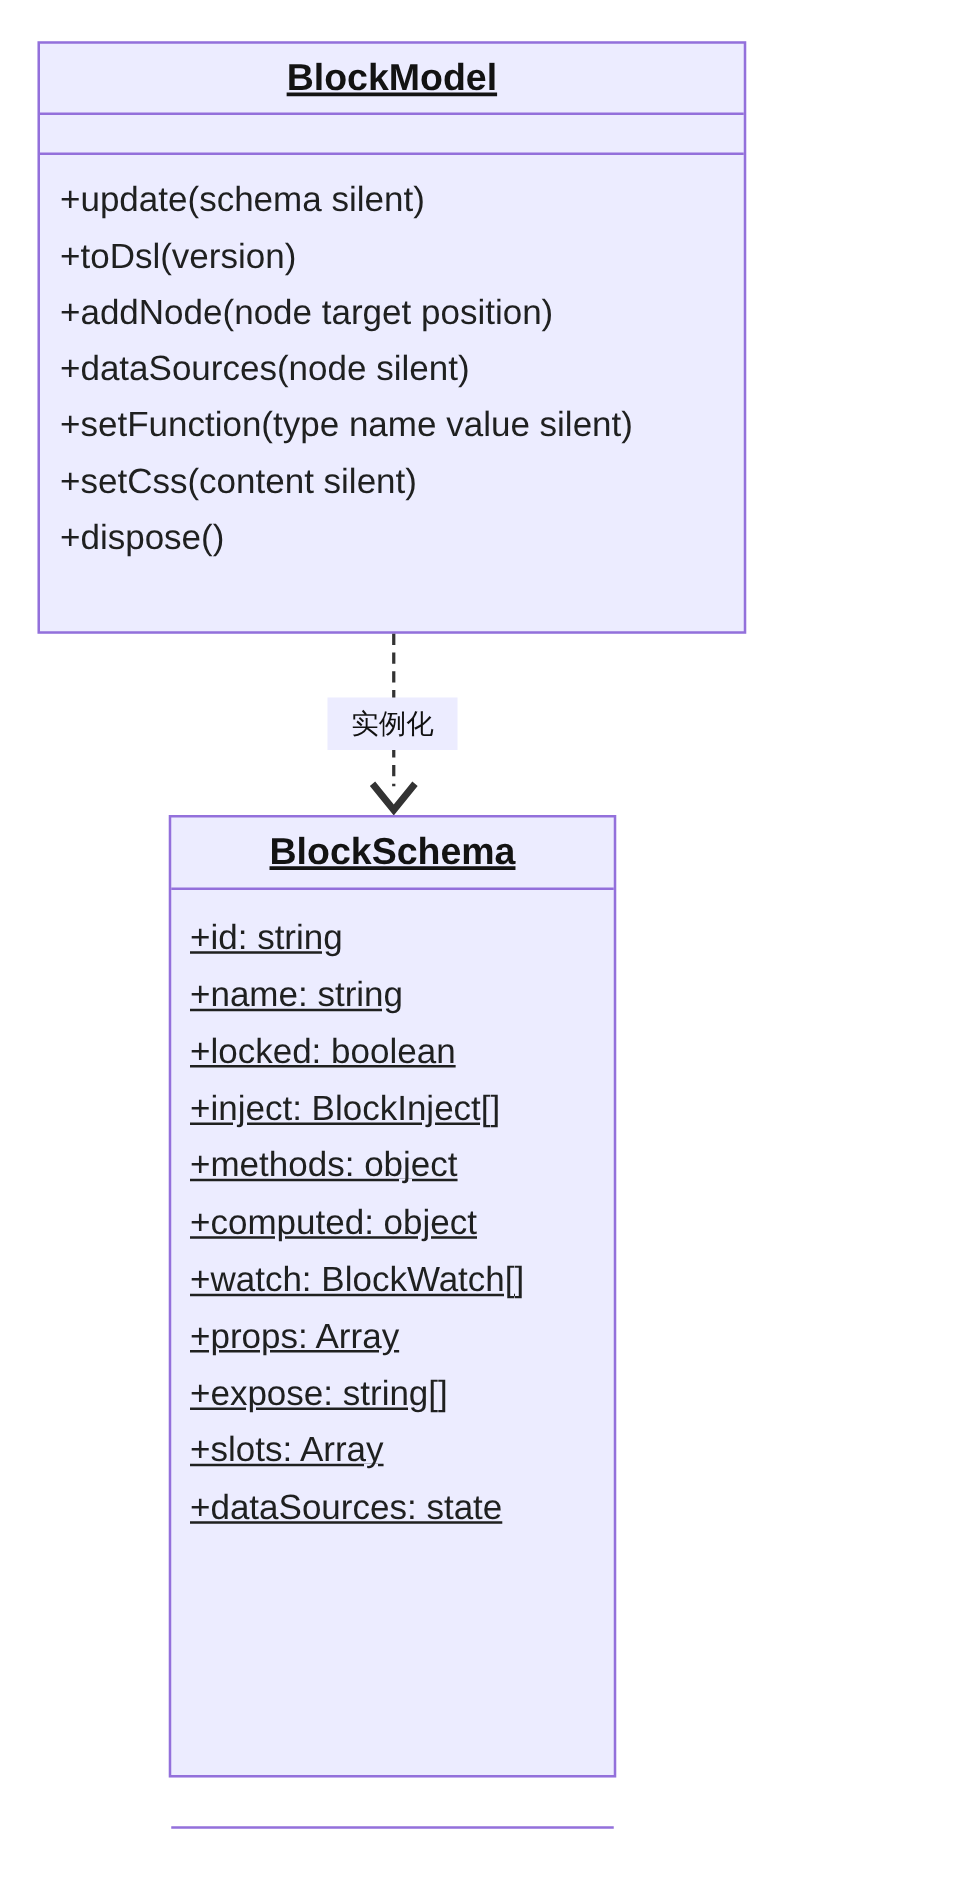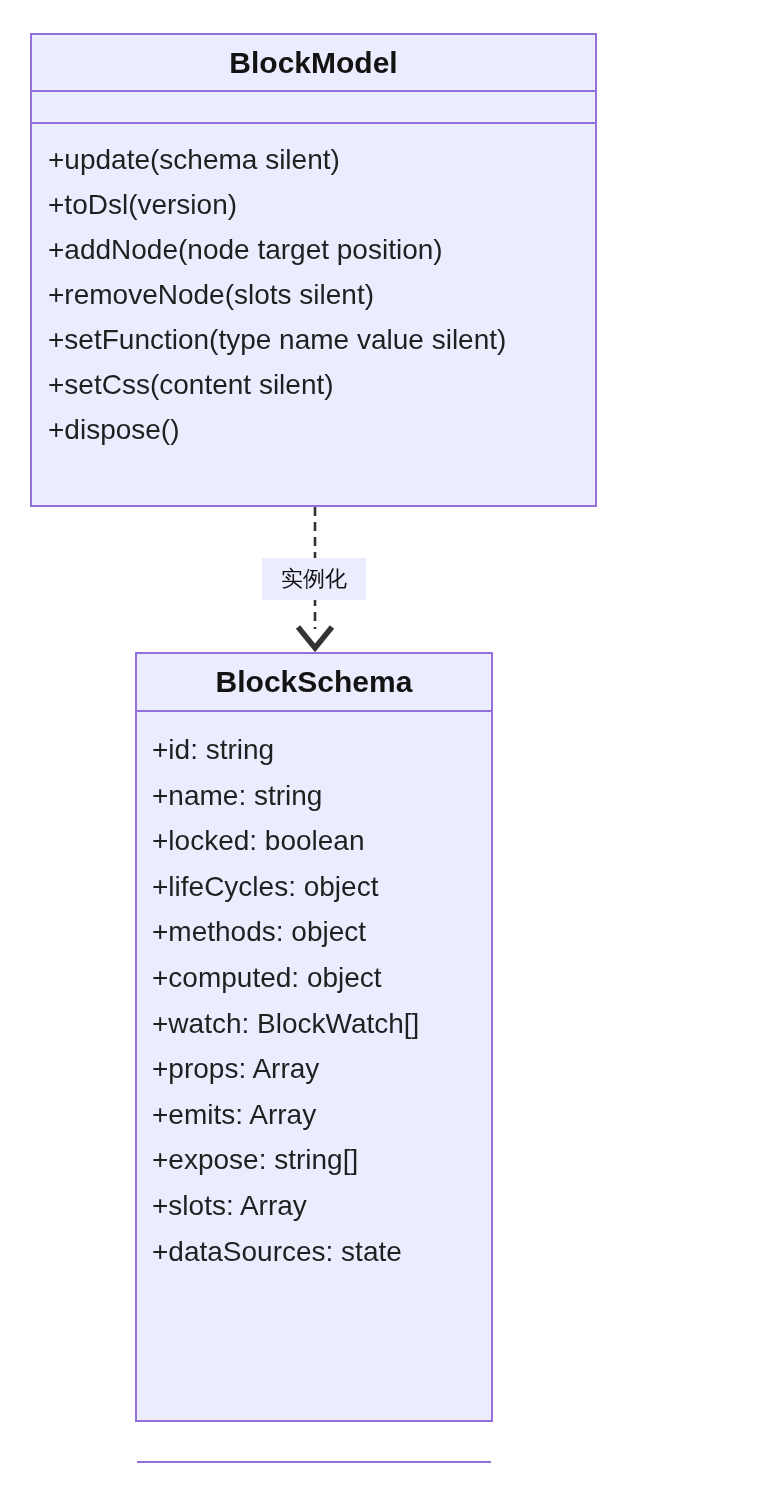--- a/index.html
+++ b/index.html
@@ -40,37 +40,39 @@
   }
   .class-title {
     flex: 0 0 auto;
     display: flex;
     align-items: center;
     justify-content: center;
     border-bottom: 2px solid var(--node-border);
     font-weight: bold;
     font-size: 30px;
     color: #131313;
+    text-decoration: underline;
   }
   .block-model .class-title { height: 57px; }
   .block-schema .class-title { height: 58px; }
   .section {
     flex: 0 0 auto;
     border-bottom: 2px solid var(--node-border);
   }
   .block-model .attrs-section { height: 32px; }
   .block-model .methods-section {
     height: 391px;
     border-bottom: none;
     padding: 13px 6px 0 16px;
     border-radius: 15px;
   }
   .block-schema .attrs-section {
     height: 751px;
     padding: 15px 16px 0 15px;
+    text-decoration: underline;
   }
   .block-schema .methods-section {
     flex: 1 1 auto;
     border-bottom: none;
   }
   .member-line {
     font-size: 28px;
     line-height: 45px;
     white-space: nowrap;
     color: var(--member-text);
@@ -99,46 +101,45 @@
 
 <div class="diagram-canvas">
 
   <div class="class-node block-model">
     <div class="class-title">BlockModel</div>
     <div class="section attrs-section"></div>
     <div class="section methods-section">
         <div class="member-line">+update(schema silent)</div>
         <div class="member-line">+toDsl(version)</div>
         <div class="member-line">+addNode(node target position)</div>
-        <div class="member-line">+removeNode(slots silent)</div>
+        <div class="member-line">+dataSources(node silent)</div>
         <div class="member-line">+setFunction(type name value silent)</div>
         <div class="member-line">+setCss(content silent)</div>
         <div class="member-line">+dispose()</div>
       </div>
   </div>
 
   <svg class="edge-svg" viewBox="0 0 46 148" aria-hidden="true">
     <line x1="23" y1="2" x2="23" y2="124" stroke="#333333" stroke-width="2.6" stroke-dasharray="9 6"></line>
     <polyline points="6,122 23,143 40,122" fill="none" stroke="#333333" stroke-width="5.5" stroke-linecap="butt" stroke-linejoin="miter"></polyline>
   </svg>
 
   <div class="edge-label">实例化</div>
 
   <div class="class-node block-schema">
     <div class="class-title">BlockSchema</div>
     <div class="section attrs-section">
         <div class="member-line">+id: string</div>
         <div class="member-line">+name: string</div>
         <div class="member-line">+locked: boolean</div>
-        <div class="member-line">+lifeCycles: object</div>
+        <div class="member-line">+inject: BlockInject[]</div>
         <div class="member-line">+methods: object</div>
         <div class="member-line">+computed: object</div>
         <div class="member-line">+watch: BlockWatch[]</div>
         <div class="member-line">+props: Array</div>
-        <div class="member-line">+emits: Array</div>
         <div class="member-line">+expose: string[]</div>
         <div class="member-line">+slots: Array</div>
         <div class="member-line">+dataSources: state</div>
       </div>
     <div class="section methods-section"></div>
   </div>
 
 </div>
 
 </body></html>

